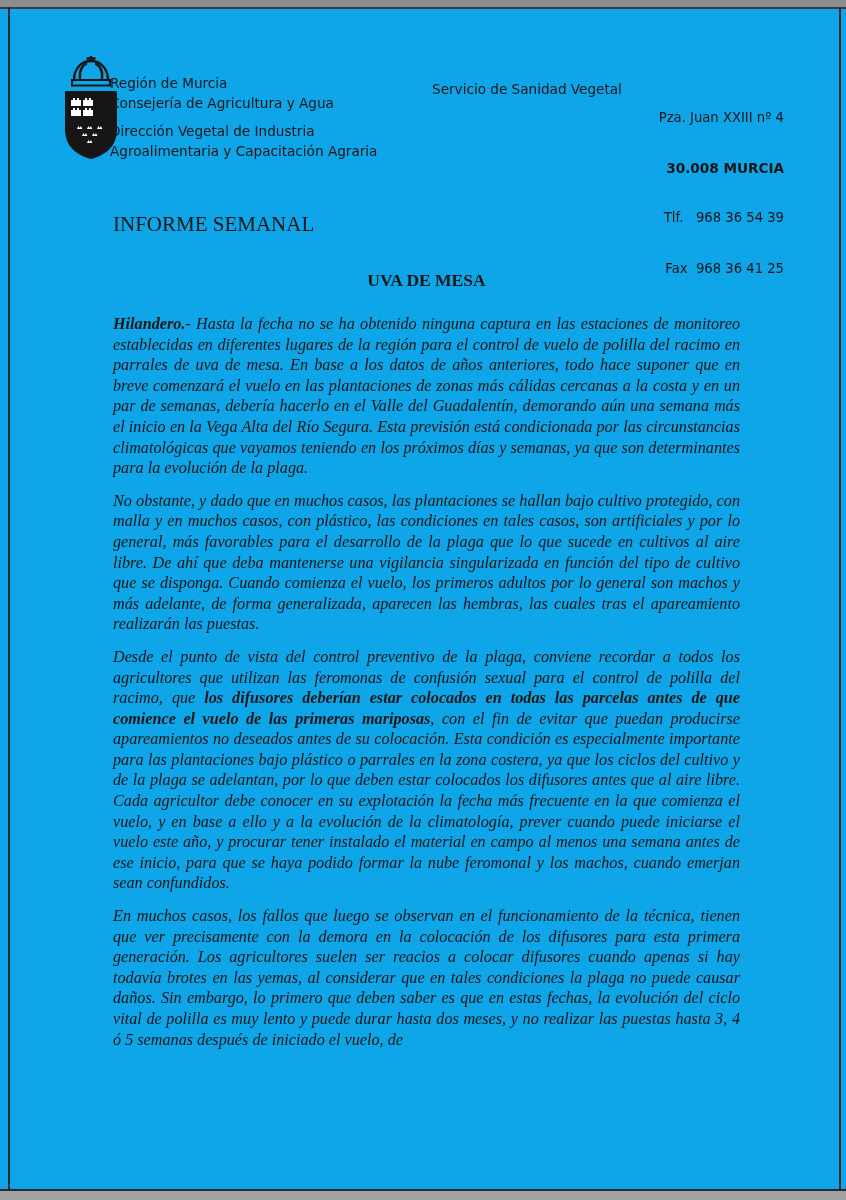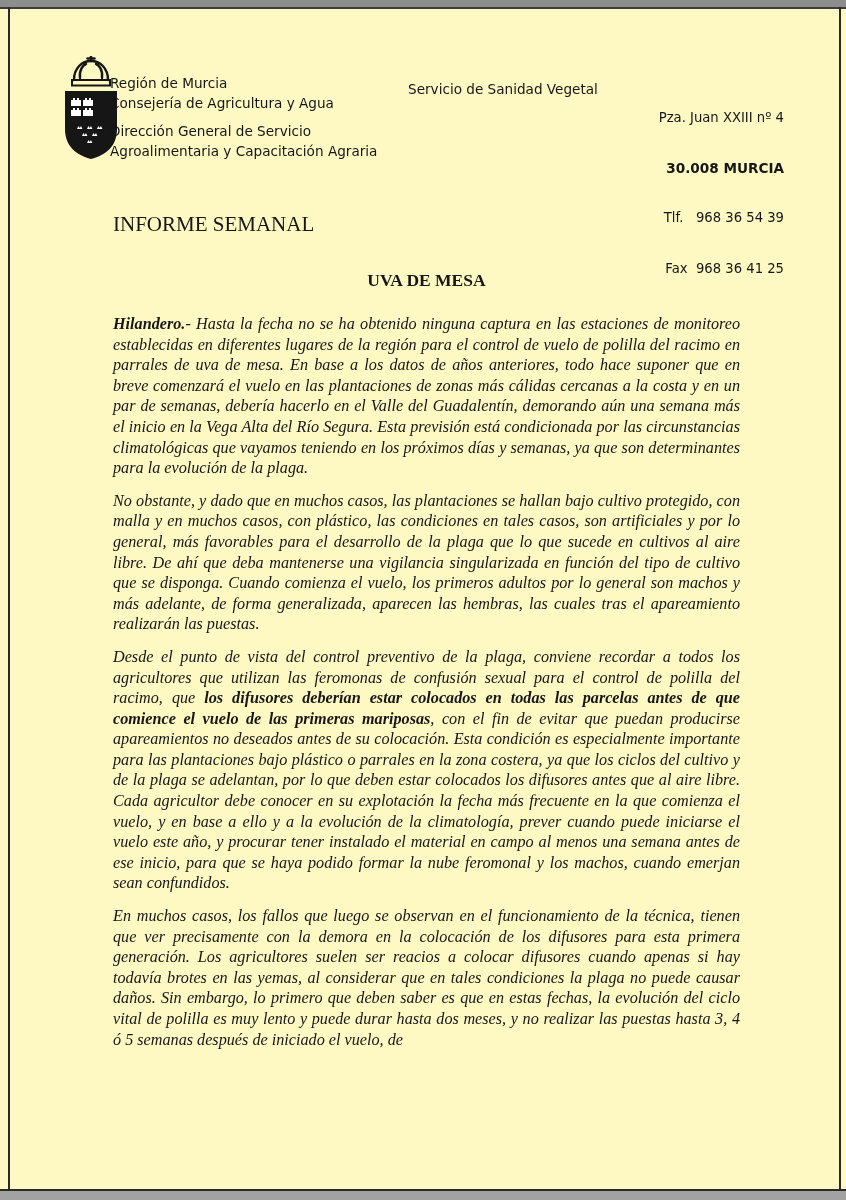--- a/index.html
+++ b/index.html
@@ -1,35 +1,35 @@
 <!DOCTYPE html>
 <html><head>
 <meta charset="utf-8">
 <style>
   html,body { margin:0; padding:0; background:#6f6f6f; }
   .scan {
     position:relative; width:846px; height:1200px; margin:0 auto;
-    background:#fef9c3; overflow:hidden;
+    background:#0ea5e9; overflow:hidden;
     font-family:"Liberation Serif", serif; color:#161616;
   }
   
   .edge-top    { position:absolute; top:0; left:0; right:0; height:7px; background:#8d8d8d; border-bottom:2px solid #3c3c3c; }
   .edge-bottom { position:absolute; bottom:0; left:0; right:0; height:9px; background:#a2a2a2; border-top:2px solid #2a2a2a; }
   .edge-left   { position:absolute; top:7px; bottom:9px; left:8px;  width:2px; background:#2a2a2a; }
   .edge-right  { position:absolute; top:7px; bottom:9px; right:5px; width:2px; background:#2a2a2a; }
 
   
   .logo { position:absolute; left:62px; top:56px; width:58px; height:108px; }
   .org-block {
     position:absolute; left:110px; top:73px;
     font-family:"DejaVu Sans", sans-serif; font-size:13.6px; line-height:20px;
   }
   .org-block .dept { margin-top:8px; }
   .service {
-    position:absolute; left:408px; top:81px;
+    position:absolute; left:432px; top:81px;
     font-family:"DejaVu Sans", sans-serif; font-size:13.6px;
   }
   .addr-block {
     position:absolute; right:62px; top:76px; text-align:right;
     font-family:"DejaVu Sans", sans-serif; font-size:13.2px; line-height:16.8px;
     white-space:pre;
   }
   .addr-block .city { font-weight:bold; font-size:13.6px; }
 
   
@@ -78,21 +78,21 @@
       <path d="M35 73 l1.4-3 1.3 2 1.3-2 1.4 3 z"></path>
       <path d="M20 80 l1.4-3 1.3 2 1.3-2 1.4 3 z"></path>
       <path d="M30 80 l1.4-3 1.3 2 1.3-2 1.4 3 z"></path>
       <path d="M25 87 l1.4-3 1.3 2 1.3-2 1.4 3 z"></path>
     </g>
   </svg>
 
   <div class="org-block">
     <div>Región de Murcia</div>
     <div>Consejería de Agricultura y Agua</div>
-    <div class="dept">Dirección General de Servicio</div>
+    <div class="dept">Dirección Vegetal de Industria</div>
     <div>Agroalimentaria y Capacitación Agraria</div>
   </div>
 
   <div class="service">Servicio de Sanidad Vegetal</div>
 
   <div class="addr-block">
     <div>Pza. Juan XXIII nº 4</div>
     <div class="city">30.008 MURCIA</div>
     <div>Tlf.   968 36 54 39</div>
     <div>Fax  968 36 41 25</div>

